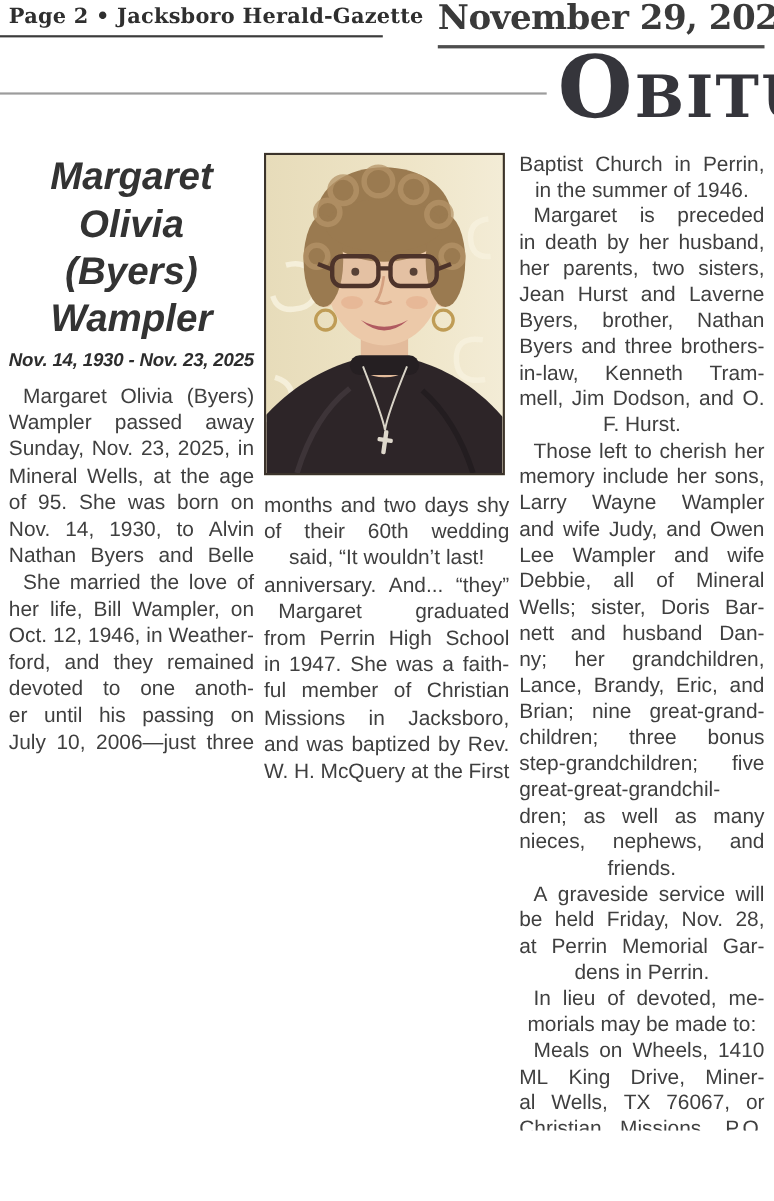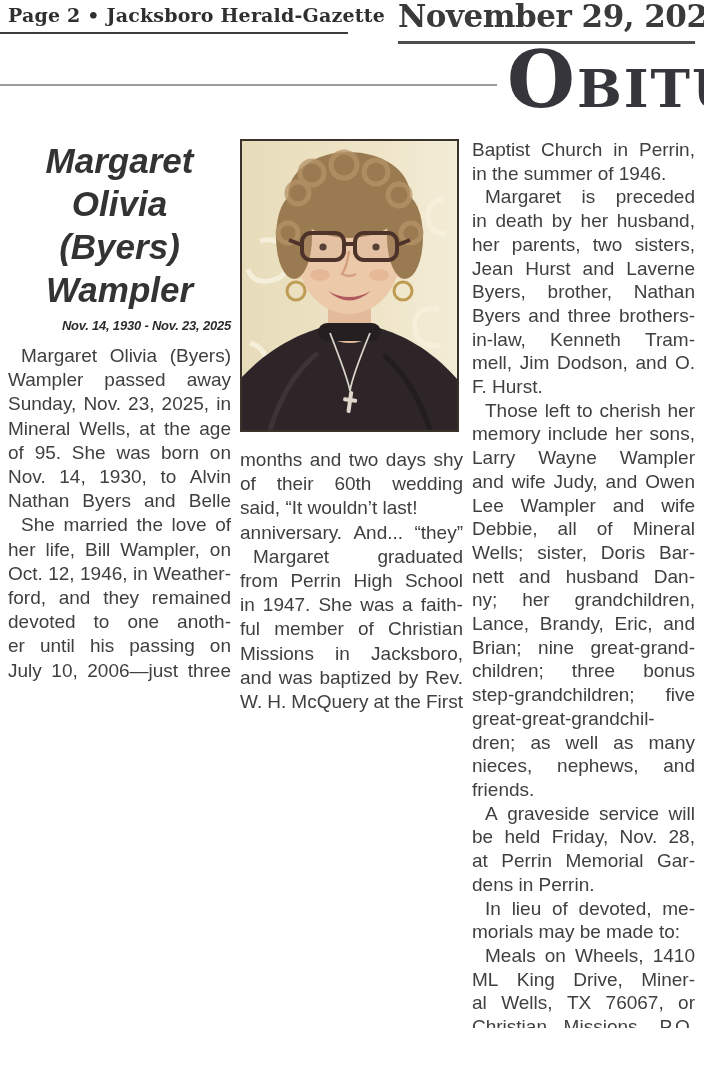--- a/index.html
+++ b/index.html
@@ -24,32 +24,32 @@
   .section-title .rest{font-size:53px;line-height:72px;text-transform:uppercase;}
 
   
   .col{position:absolute;top:139px;width:223px;}
   .col1{left:8px;}
   .col2{left:240px;}
   .col3{left:472px;top:138px;}
 
   .obit-name{margin:0;font-weight:bold;font-style:italic;font-size:35px;line-height:43px;
         text-align:center;color:#333333;}
-  .obit-dates{margin-top:7px;text-align:right;font-weight:bold;font-style:italic;
-        font-size:13px;letter-spacing:-.2px;color:#2d2d2d;white-space:nowrap;}
+  .obit-dates{margin-top:7px;text-align:left;font-weight:bold;font-style:italic;
+        font-size:17px;letter-spacing:-.2px;color:#2d2d2d;white-space:nowrap;}
 
   .col-body{font-size:19px;color:#3f3f3f;}
   .col1 .col-body{margin-top:11px;line-height:24.2px;}
   .col2 .col-body{margin-top:16px;line-height:24.2px;}
   .col3 .col-body{margin-top:0;line-height:23.7px;}
 
   .para{margin:0;}
   .line{display:flex;justify-content:space-between;}
   .line span{white-space:pre;}
-  .line.endline{display:block;}
+  .line.endline{display:block;text-align:center;}
   .line.indent{padding-left:13px;}
 
   
   .photo{margin:0;width:219px;height:293px;border:2px solid #3b332b;box-sizing:border-box;
         overflow:hidden;background:#ece2c2;}
 </style>
 </head>
 <body>
 
 <div class="page">

